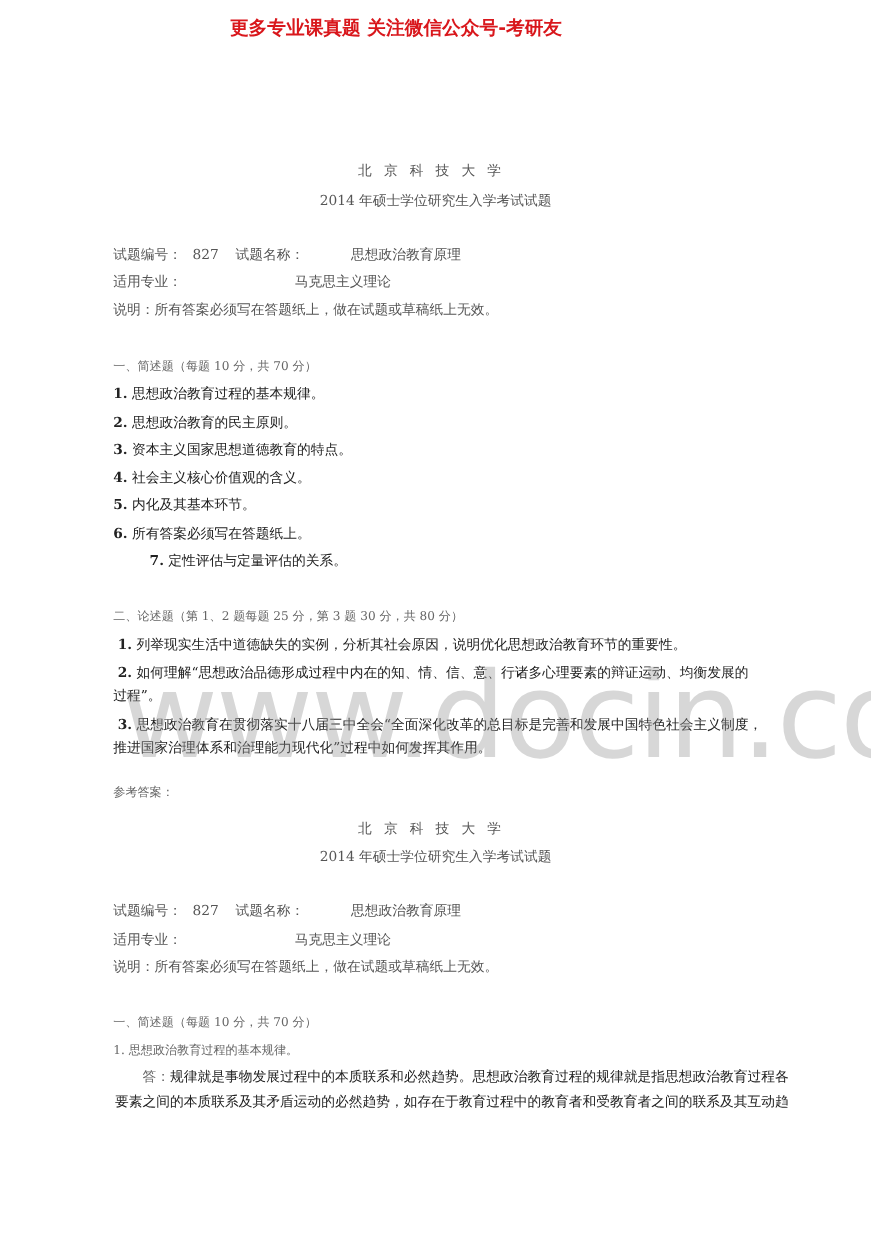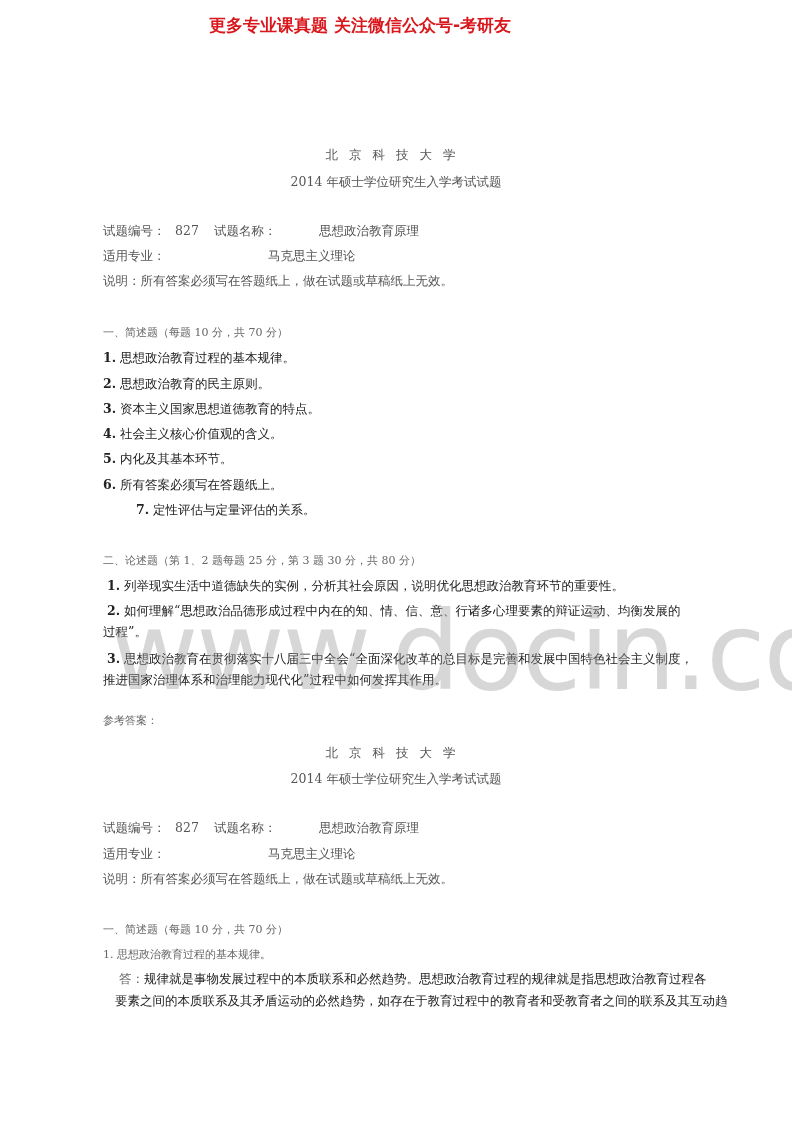--- a/index.html
+++ b/index.html
@@ -52,27 +52,28 @@
       left: 103px;
     }
     .item {
       font-size: 12.5px;
       color: #222;
       left: 103px;
     }
     .item b { font-weight: bold; margin-right: 4px; }
     .para {
       position: absolute;
-      left: 113px;
+      left: 97px;
       width: 620px;
       font-size: 12.5px;
       line-height: 22px;
       color: #222;
       white-space: normal;
       text-indent: 2px;
+      text-align: right;
     }
     .para .line { display: block; white-space: nowrap; }
     .para .indent { padding-left: 4px; }
     .ans-head { color: #666; }
     .watermark {
       position: absolute;
       left: 110px;
       top: 598px;
       font-family: "DejaVu Sans", "Liberation Sans", sans-serif;
       font-size: 108px;

